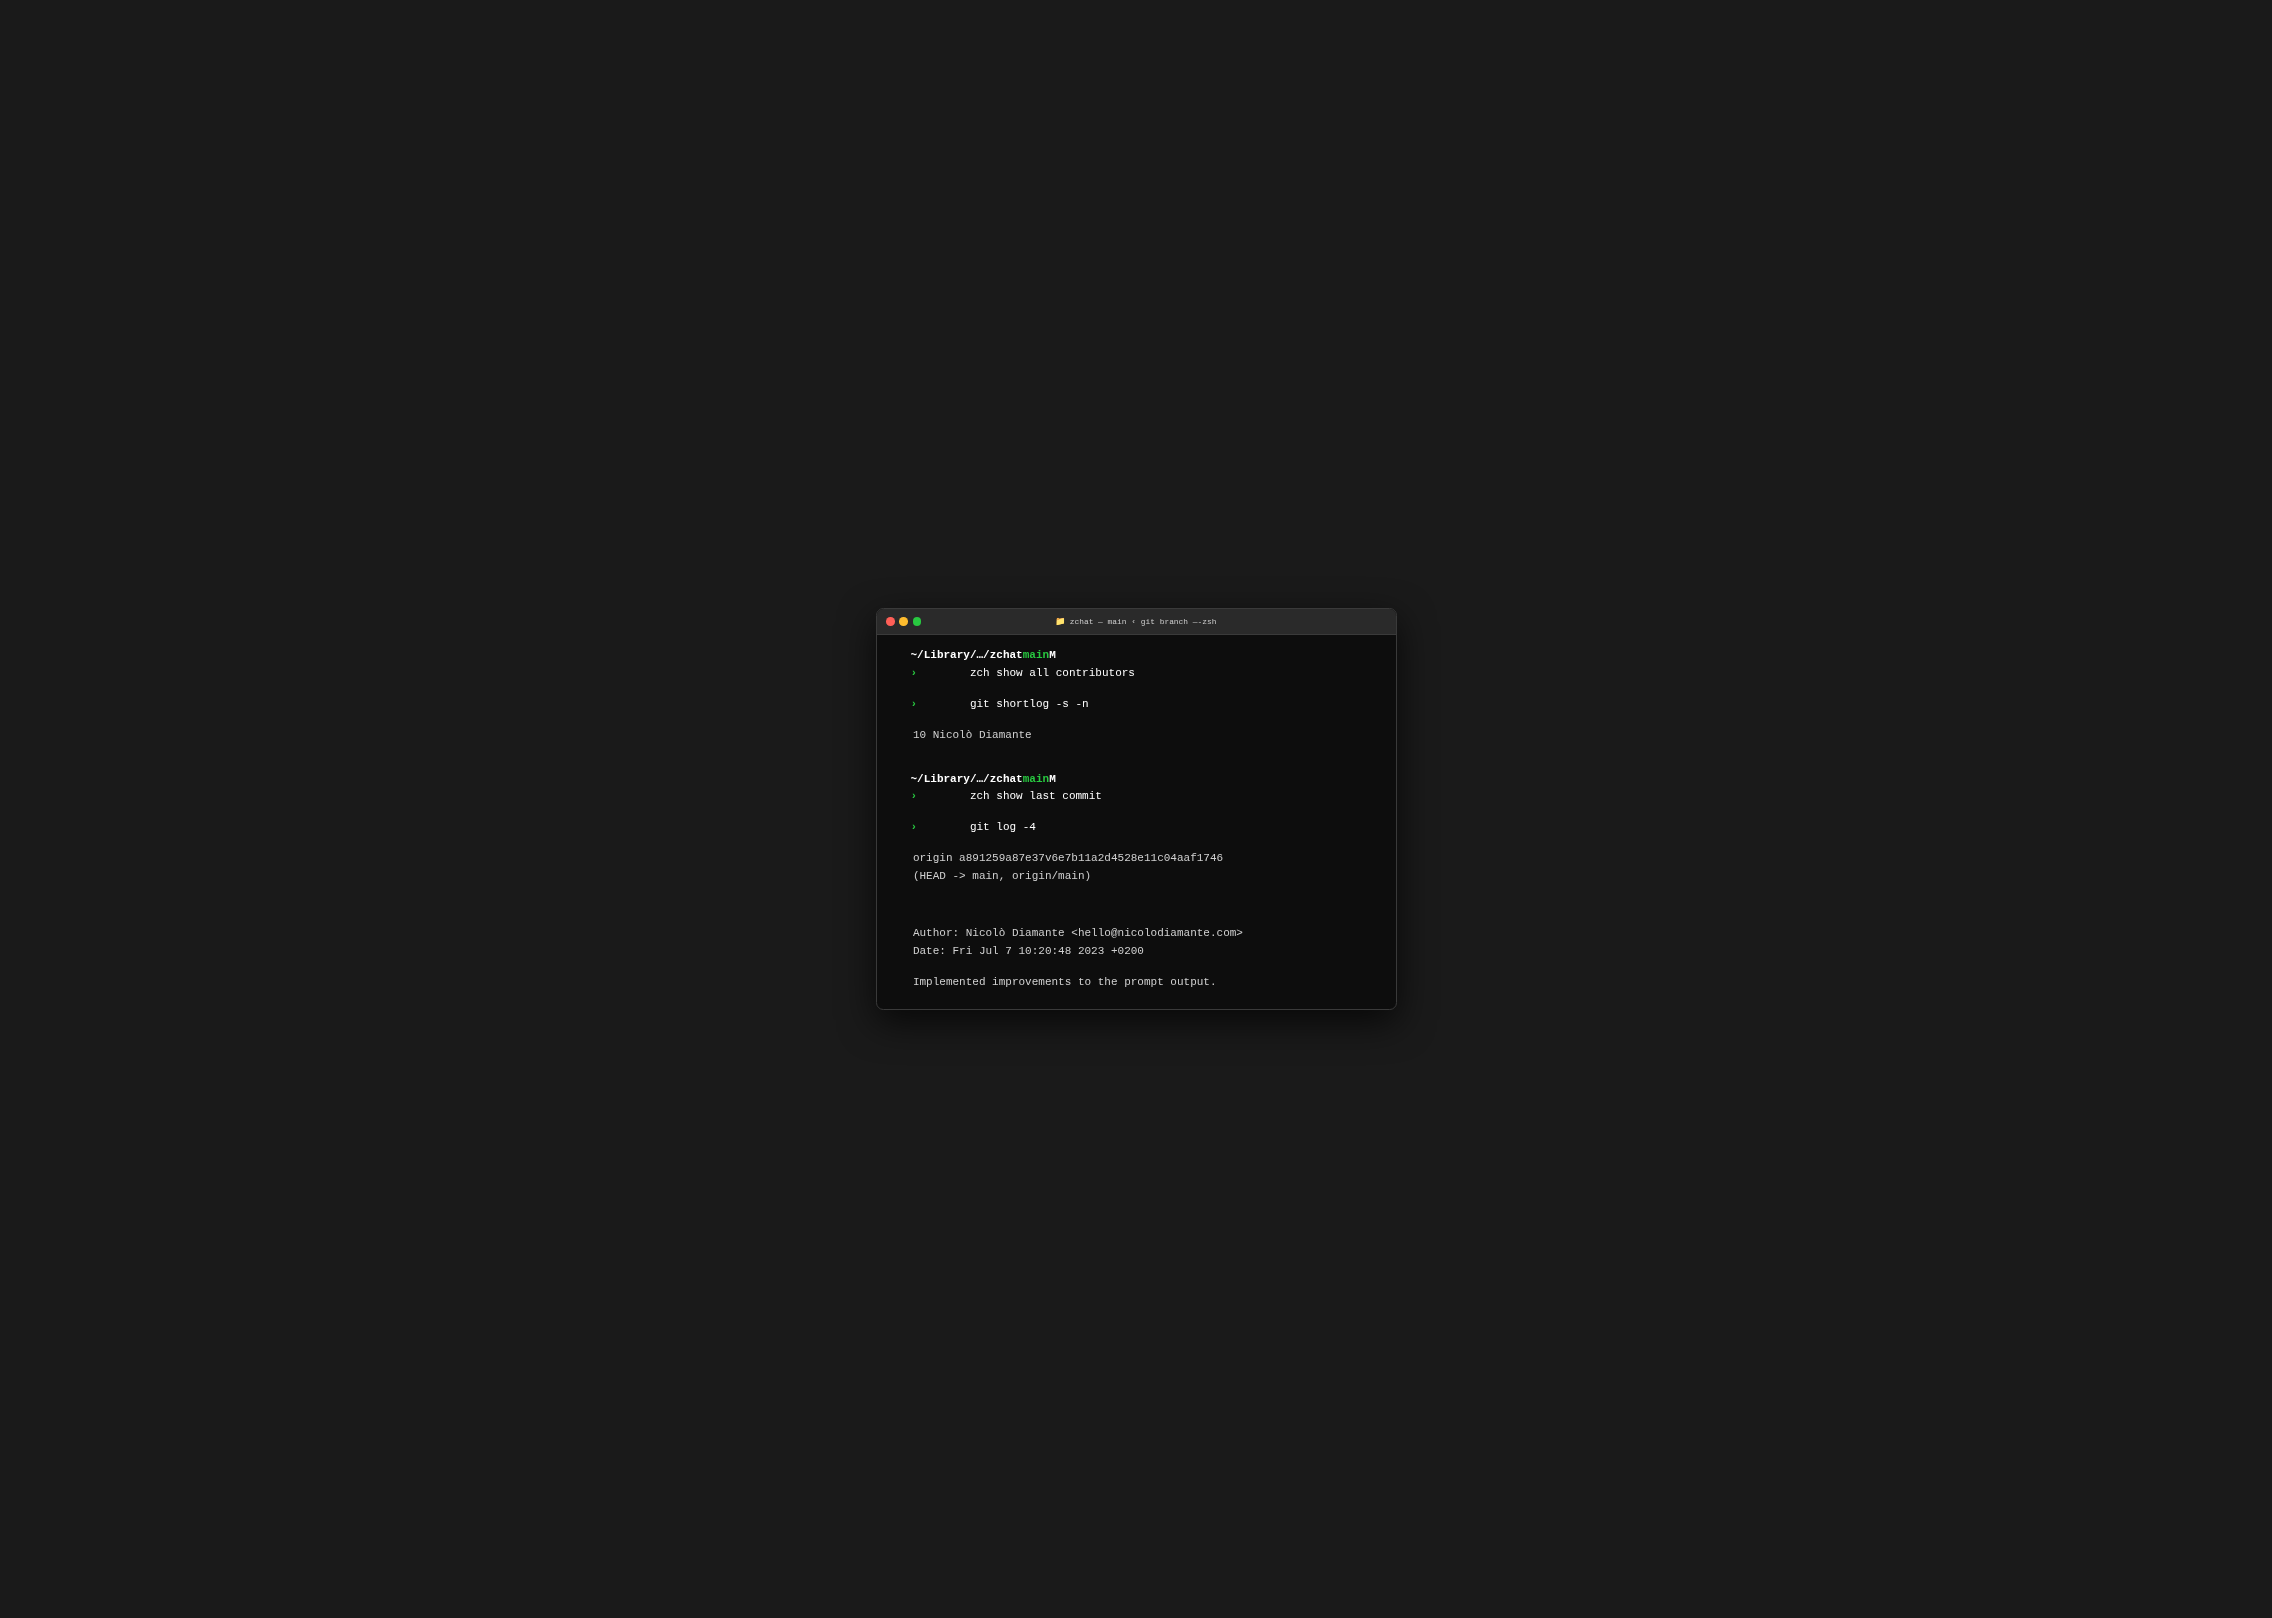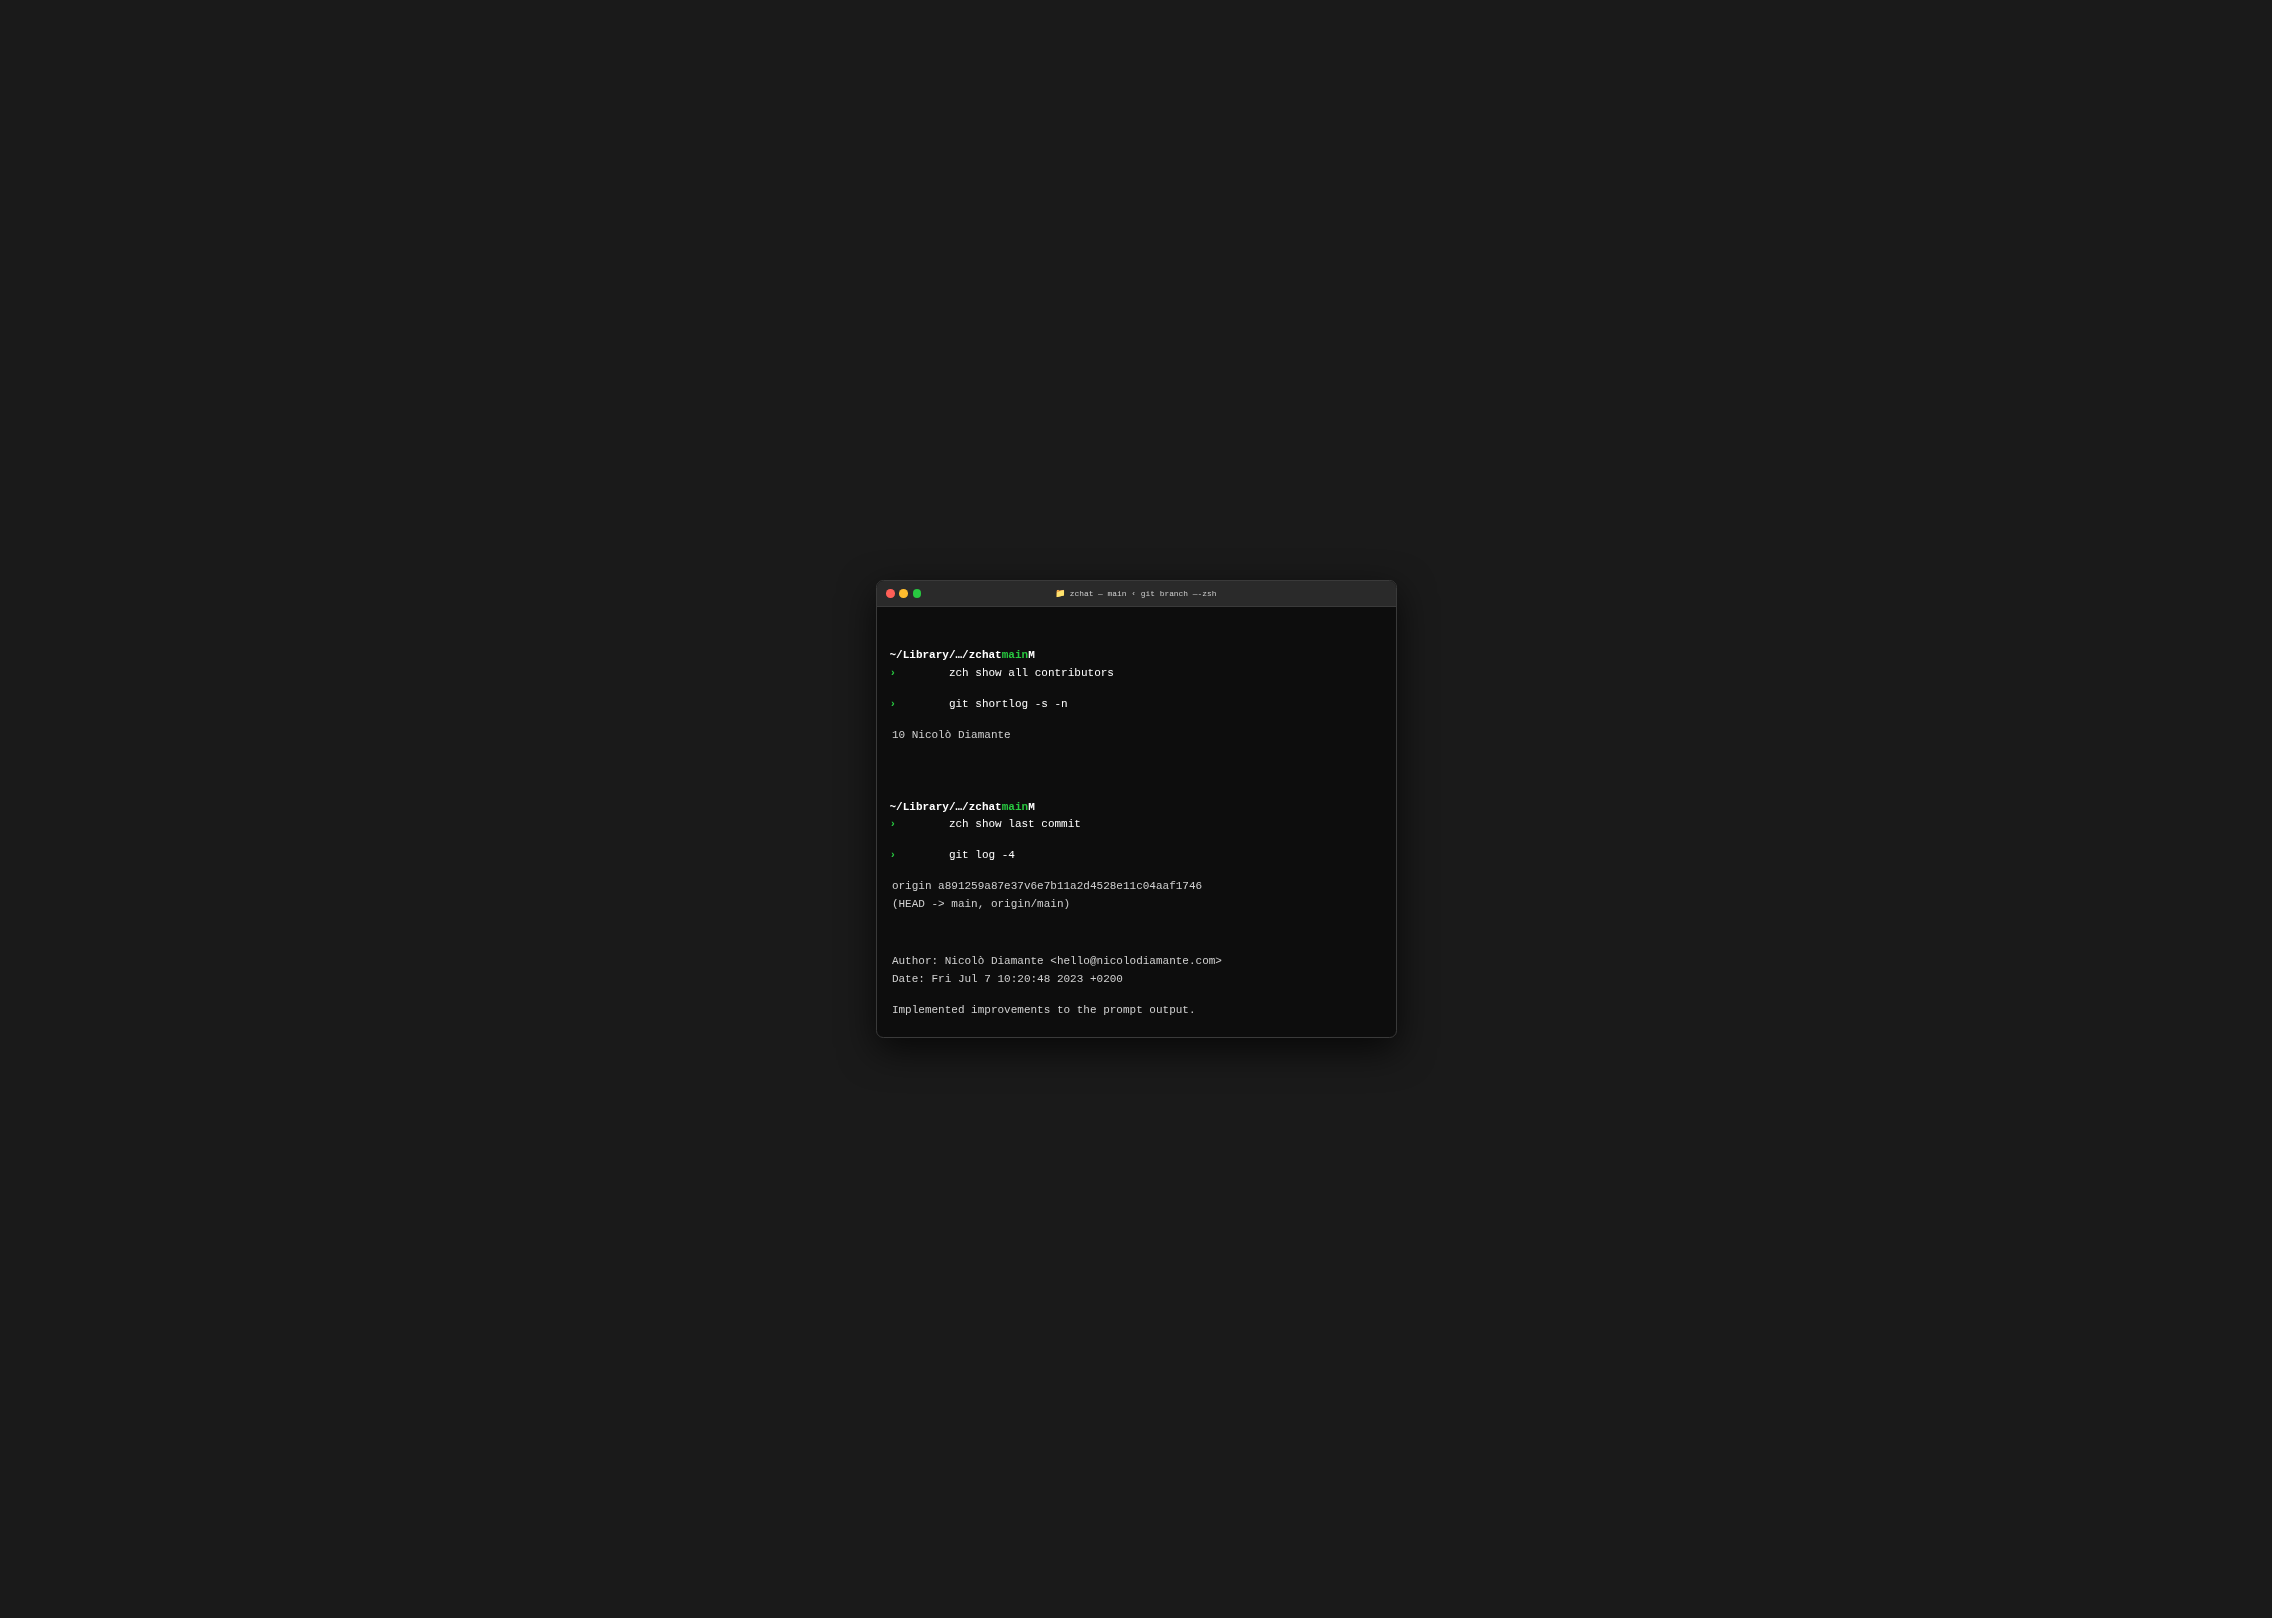--- a/index.html
+++ b/index.html
@@ -62,42 +62,41 @@
       align-items: center;
       gap: 3.6px;
     }
 
     .folder-icon {
       color: #5b9bd5;
       font-size: 8.5px;
     }
 
     .terminal-content {
-      padding: 12px 18px 18px 13px;
+      padding: 12px 18px 18px 34px;
       color: #f0f0f0;
       font-size: 11px;
       line-height: 1.6;
     }
 
     .prompt-line {
       display: flex;
       align-items: baseline;
       gap: 0;
       margin-bottom: 0;
     }
 
     .path {
       color: #ffffff;
       font-weight: bold;
     }
 
     .branch {
       color: #28c840;
       font-weight: bold;
-      margin-top: 28px;
     }
 
     .modified {
       color: #ffffff;
       font-weight: bold;
     }
 
     .chevron {
       color: #28c840;
       font-weight: bold;

